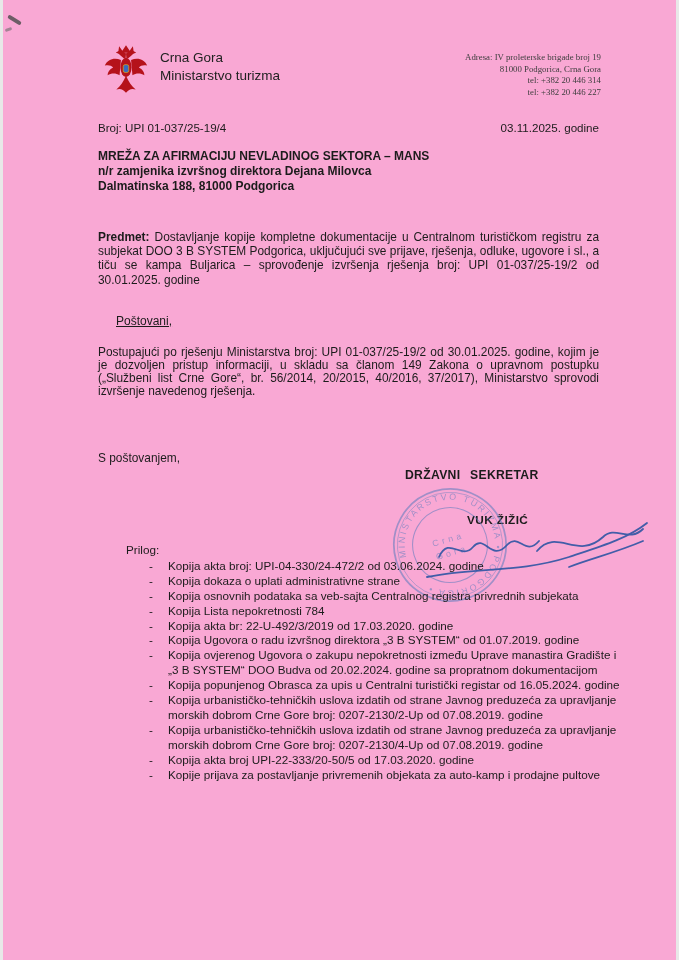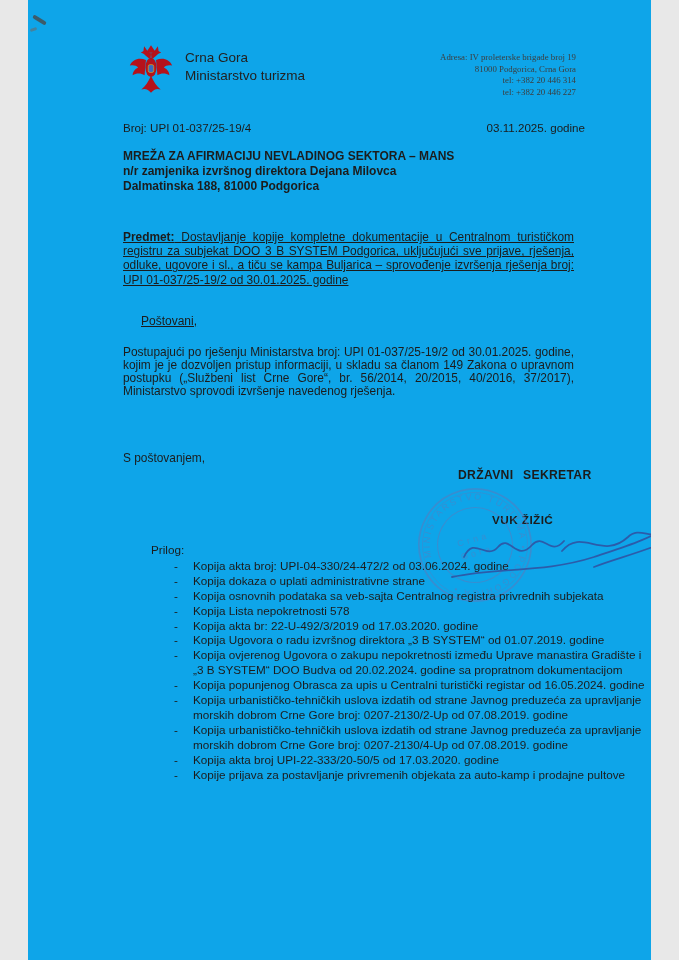--- a/index.html
+++ b/index.html
@@ -1,53 +1,53 @@
 <!DOCTYPE html>
 <html><head>
 <meta charset="utf-8">
 <style>
   * { margin:0; padding:0; box-sizing:border-box; }
   html,body { background:#e8e8e8; }
   .page {
-    position:relative; width:623px; height:960px; margin:0 auto;
-    background:#0ea5e9; overflow:hidden;
+    position:relative; width:673px; height:960px; margin:0 auto;
+    background:#f9a8d4; overflow:hidden;
     font-family:"Liberation Sans","DejaVu Sans",sans-serif;
     color:#1c1c1c;
   }
   .scan-artifact { position:absolute; left:4px; top:18px; width:15px; height:4px;
     background:#4a4a4a; transform:rotate(32deg); border-radius:2px; opacity:.8; }
   .scan-artifact2 { position:absolute; left:2px; top:28px; width:7px; height:3px;
     background:#6a6a6a; transform:rotate(-20deg); border-radius:2px; opacity:.6; }
 
   
   .letterhead { position:absolute; left:95px; right:75px; top:42px; height:72px; }
   .logo { position:absolute; left:5px; top:0; width:46px; height:60px; }
   .org { position:absolute; left:62px; top:7px; font-size:13.5px; line-height:17.5px; color:#222; }
   .addr { position:absolute; right:0; top:10px; text-align:right;
     font-size:8.8px; line-height:11.6px; color:#3d3d3d;font-family:Liberation Serif, serif; }
 
-  .meta-row { position:absolute; left:95px; right:66px; top:121px;
+  .meta-row { position:absolute; left:95px; right:77px; top:121px;
     display:flex; justify-content:space-between; font-size:11.6px;text-align:center; }
 
   .recipient { position:absolute; left:95px; top:149px;
     font-size:12px; font-weight:bold; line-height:15px; }
 
   .subject { position:absolute; left:95px; right:77px; top:230px;
-    font-size:11.9px; line-height:14.2px; text-align:justify;text-decoration:underline; }
+    font-size:11.9px; line-height:14.2px; text-align:justify; }
   .subject .lbl { font-weight:bold; }
 
   .salutation { position:absolute; left:113px; top:314px; font-size:12px;text-decoration:underline; }
   .para1 { position:absolute; left:95px; right:77px; top:346px;
     font-size:11.9px; line-height:13px; text-align:justify; }
   .para2 { position:absolute; left:95px; right:77px; top:420px; font-size:11.9px; }
   .closing { position:absolute; left:95px; top:451px; font-size:11.9px;text-align:center; }
 
   
   .sign-title { position:absolute; left:402px; top:468px;
-    font-size:12.2px; font-weight:bold; word-spacing:6px; letter-spacing:.3px;margin-left:28px; }
+    font-size:12.2px; font-weight:bold; word-spacing:6px; letter-spacing:.3px; }
   .sign-name { position:absolute; left:464px; top:513px;
     font-size:11.8px; font-weight:bold; letter-spacing:.4px; }
   .stamp { position:absolute; left:388px; top:486px; width:118px; height:118px;
     opacity:.55; transform:rotate(-16deg); pointer-events:none; }
   .autograph { position:absolute; left:416px; top:497px; width:232px; height:96px;
     pointer-events:none; }
 
   
   .attachments { position:absolute; left:95px; top:543px; width:502px;
     font-size:11.7px; line-height:14.9px;margin-left:28px; }
@@ -135,21 +135,21 @@
       <path d="M150 70 C170 62 196 56 224 44"></path>
     </g>
   </svg>
 
   <div class="attachments">
     <div class="attach-label">Prilog:</div>
     <ul class="attach-list">
       <li>Kopija akta broj: UPI-04-330/24-472/2 od 03.06.2024. godine</li>
       <li>Kopija dokaza o uplati administrativne strane</li>
       <li>Kopija osnovnih podataka sa veb-sajta Centralnog registra privrednih subjekata</li>
-      <li>Kopija Lista nepokretnosti 578</li>
+      <li>Kopija Lista nepokretnosti 784</li>
       <li>Kopija akta br: 22-U-492/3/2019 od 17.03.2020. godine</li>
       <li>Kopija Ugovora o radu izvršnog direktora „3 B SYSTEM“ od 01.07.2019. godine</li>
       <li>Kopija ovjerenog Ugovora o zakupu nepokretnosti između Uprave manastira Gradište i „3 B SYSTEM“ DOO Budva od 20.02.2024. godine sa propratnom dokumentacijom</li>
       <li>Kopija popunjenog Obrasca za upis u Centralni turistički registar od 16.05.2024. godine</li>
       <li>Kopija urbanističko-tehničkih uslova izdatih od strane Javnog preduzeća za upravljanje morskih dobrom Crne Gore broj: 0207-2130/2-Up od 07.08.2019. godine</li>
       <li>Kopija urbanističko-tehničkih uslova izdatih od strane Javnog preduzeća za upravljanje morskih dobrom Crne Gore broj: 0207-2130/4-Up od 07.08.2019. godine</li>
       <li>Kopija akta broj UPI-22-333/20-50/5 od 17.03.2020. godine</li>
       <li>Kopije prijava za postavljanje privremenih objekata za auto-kamp i prodajne pultove</li>
     </ul>
   </div>

